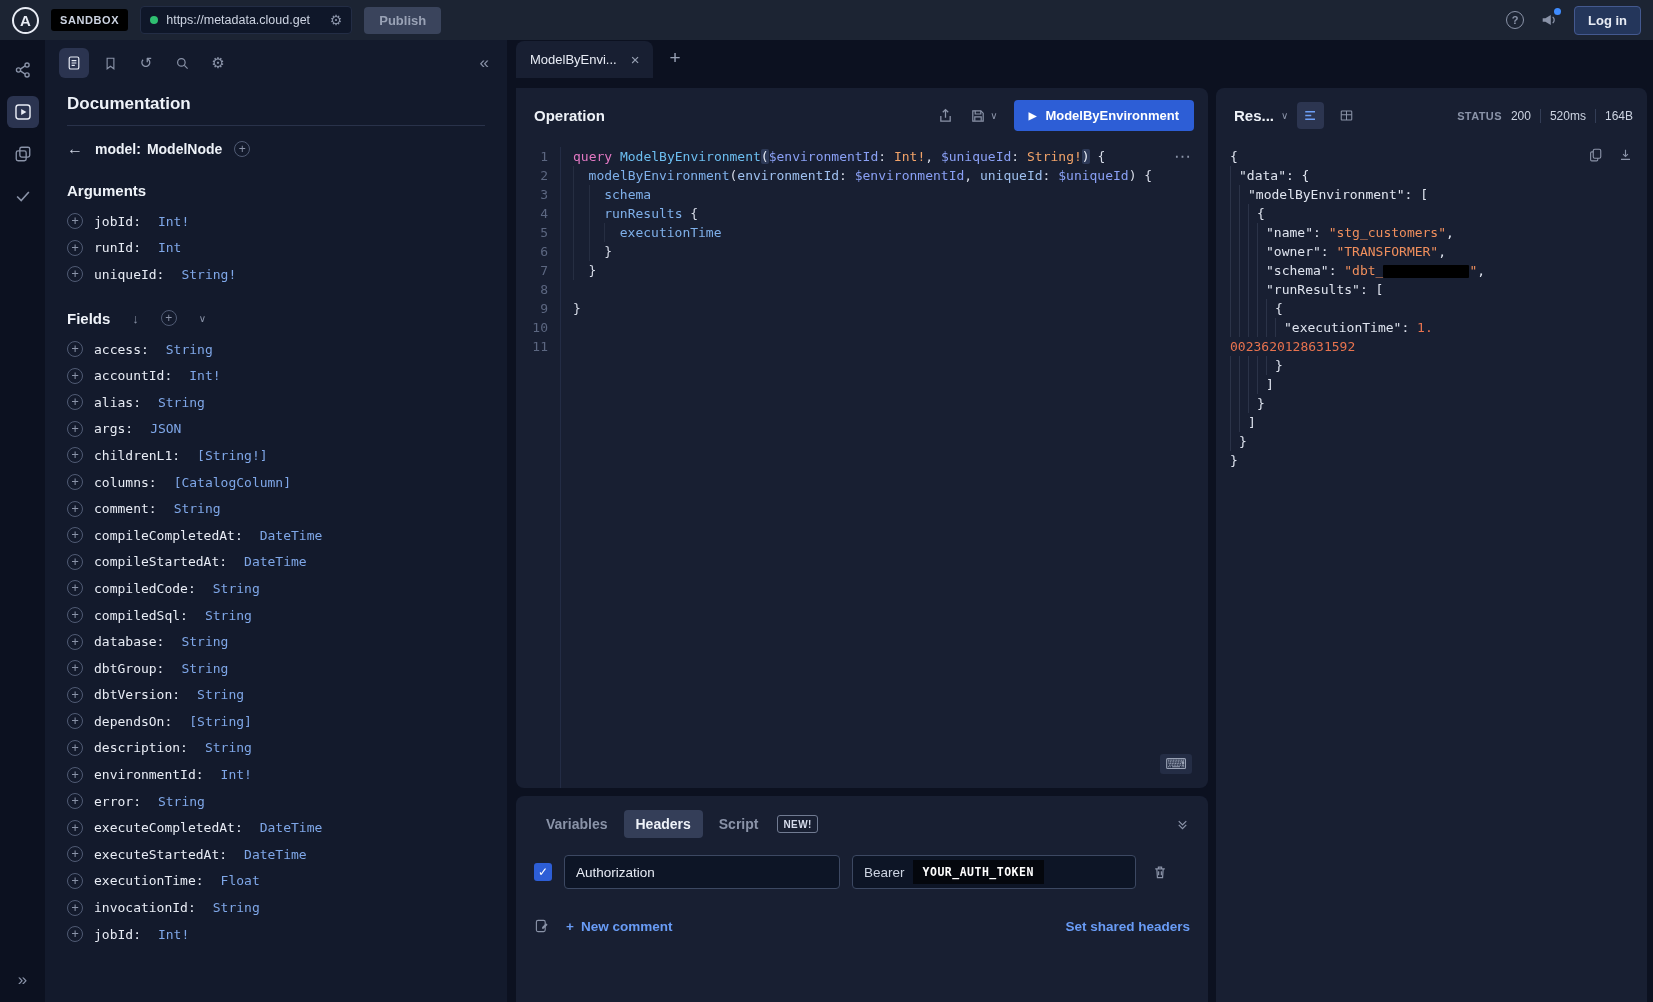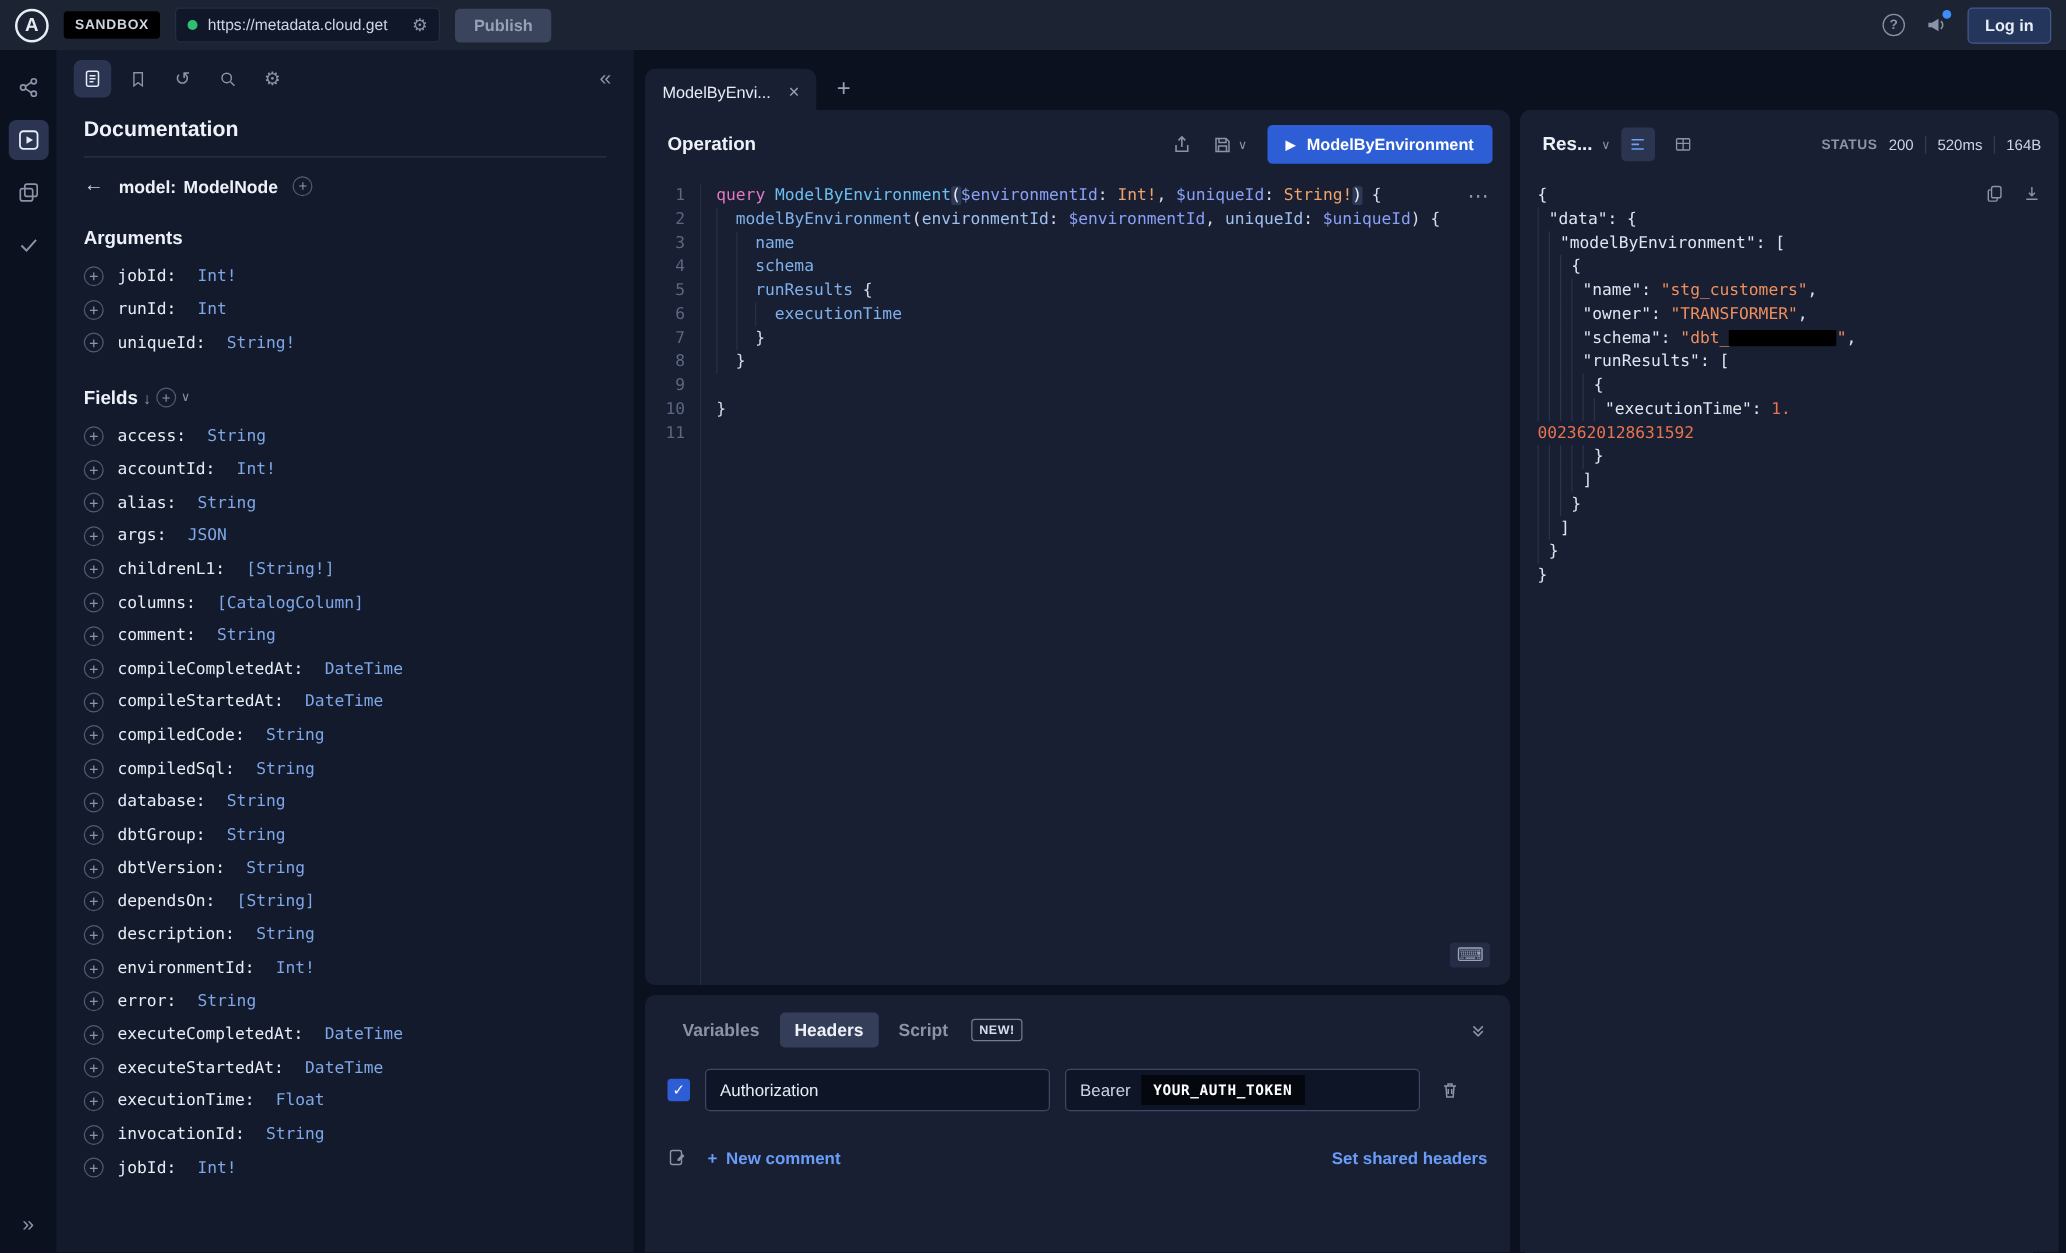--- a/index.html
+++ b/index.html
@@ -51,32 +51,32 @@
     display:flex; align-items:center; justify-content:center; cursor:pointer; font-size:15px; }
   .doc-tool.active { background:#2b3450; color:#e8ecf5; }
   .collapse-left { margin-left:auto; color:#8a93a8; font-size:17px; cursor:pointer; }
   .doc-body { padding:8px 22px 0; overflow:hidden; }
   .doc-title { font-size:17px; font-weight:700; color:#eef2f8; padding-bottom:11px;
     border-bottom:1px solid #29324a; }
   .doc-breadcrumb { display:flex; align-items:center; gap:12px; margin-top:14px; font-size:14px; }
   .back-arrow { color:#cdd4e2; font-size:16px; cursor:pointer; }
   .bc-text { font-weight:700; color:#eef2f8; }
   .doc-section-title { font-size:15px; font-weight:700; color:#eef2f8; margin-top:24px; }
-  .fields-head { display:flex; align-items:center; gap:4px; margin-top:22px; }
+  .fields-head { display:flex; align-items:center; gap:22px; margin-top:22px; }
   .mini-ic { color:#8a93a8; font-size:13px; cursor:pointer; }
   .doc-list { margin-top:9px; }
   .doc-row { display:flex; align-items:center; gap:11px; height:26.6px;
     font-family:"DejaVu Sans Mono", monospace; font-size:13px; }
   .plus-ic { width:16px; height:16px; border:1px solid #505b74; border-radius:50%; color:#8a93a8;
     font-size:12px; line-height:1; display:flex; align-items:center; justify-content:center; flex:none; cursor:pointer; }
   .f-name { color:#e8ecf5; }
   .f-type { color:#7fa7e8; margin-left:6px; cursor:pointer; }
 
   
-  .tabbar { position:absolute; left:507px; top:52px; right:0; height:40px;
+  .tabbar { position:absolute; left:507px; top:38px; right:0; height:40px;
     display:flex; align-items:flex-end; padding-left:9px; }
   .tab { background:#181f32; border-radius:8px 8px 0 0; height:37px; display:flex; align-items:center;
     gap:14px; padding:0 14px; font-size:13px; color:#e8ecf5; cursor:pointer; }
   .tab-close { color:#99a2b5; font-size:15px; cursor:pointer; }
   .tab-plus { color:#99a2b5; font-size:19px; margin-left:16px; margin-bottom:9px; cursor:pointer; }
 
   
   .op-card { position:absolute; left:516px; top:88px; width:692px; height:700px;
     background:#181f32; border-radius:0 8px 8px 8px; display:flex; flex-direction:column; overflow:hidden; }
   .op-header { display:flex; align-items:center; padding:12px 14px 10px 18px; flex:none; }
@@ -435,21 +435,20 @@
         <div class="gut-num">6</div>
         <div class="gut-num">7</div>
         <div class="gut-num">8</div>
         <div class="gut-num">9</div>
         <div class="gut-num">10</div>
         <div class="gut-num">11</div>
       </div>
     <div class="code">
         <div class="code-line"><span class="tok-kw">query</span><span class="tok-plain"> </span><span class="tok-op">ModelByEnvironment</span><span class="tok-brk">(</span><span class="tok-var">$environmentId</span><span class="tok-plain">: </span><span class="tok-type">Int!</span><span class="tok-plain">, </span><span class="tok-var">$uniqueId</span><span class="tok-plain">: </span><span class="tok-type">String!</span><span class="tok-brk">)</span><span class="tok-plain"> {</span></div>
         <div class="code-line"><span class="indent"></span><span class="tok-field">modelByEnvironment</span><span class="tok-plain">(</span><span class="tok-attr">environmentId</span><span class="tok-plain">: </span><span class="tok-var">$environmentId</span><span class="tok-plain">, </span><span class="tok-attr">uniqueId</span><span class="tok-plain">: </span><span class="tok-var">$uniqueId</span><span class="tok-plain">) {</span></div>
-        <div class="code-line"><span class="indent"></span><span class="indent"></span><span class="tok-field">name</span></div>
         <div class="code-line"><span class="indent"></span><span class="indent"></span><span class="tok-field">schema</span></div>
         <div class="code-line"><span class="indent"></span><span class="indent"></span><span class="tok-field">runResults</span><span class="tok-plain"> {</span></div>
         <div class="code-line"><span class="indent"></span><span class="indent"></span><span class="indent"></span><span class="tok-field">executionTime</span></div>
         <div class="code-line"><span class="indent"></span><span class="indent"></span><span class="tok-plain">}</span></div>
         <div class="code-line"><span class="indent"></span><span class="tok-plain">}</span></div>
         <div class="code-line">&nbsp;</div>
         <div class="code-line"><span class="tok-plain">}</span></div>
       </div>
   </div>
 

